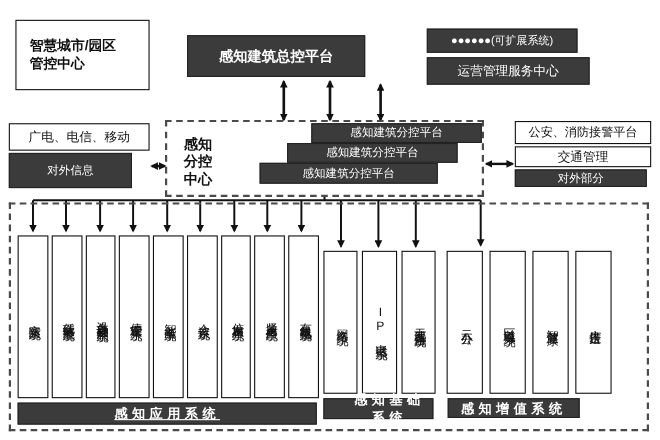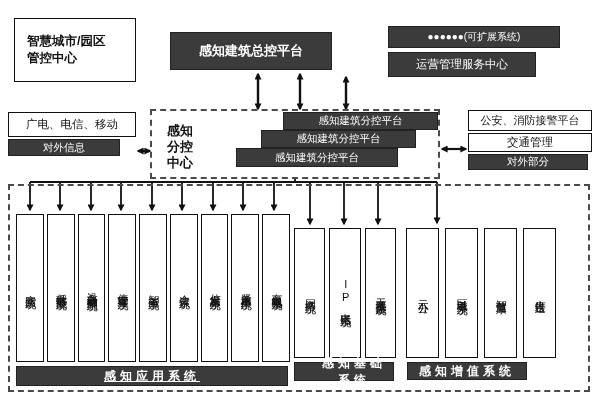--- a/index.html
+++ b/index.html
@@ -67,26 +67,26 @@
     <line x1="378" y1="182" x2="378" y2="224" stroke="#111" stroke-width="1.8" marker-end="url(#ah)"></line>
 
     <line x1="437" y1="182" x2="437" y2="223" stroke="#111" stroke-width="1.8" marker-end="url(#ah)"></line>
   </svg>
 
   <div class="box pre" style="left:14px;top:18px;width:122px;height:64px;font-size:12.5px;font-weight:bold;justify-content:flex-start;padding-left:12px;text-align:left;">智慧城市/园区
 管控中心</div>
 
   <div class="box dark" style="left:170px;top:32px;width:162px;height:38px;font-size:13px;font-weight:bold;">感知建筑总控平台</div>
 
-  <div class="box dark" style="left:388px;top:26px;width:172px;height:22px;font-size:10px;">●●●●●●(可扩展系统)</div>
+  <div class="box dark" style="left:388px;top:26px;width:137px;height:22px;font-size:10px;">●●●●●●(可扩展系统)</div>
 
   <div class="box dark" style="left:388px;top:52px;width:148px;height:25px;font-size:11.5px;">运营管理服务中心</div>
 
   <div class="box" style="left:8px;top:112px;width:128px;height:25px;font-size:11.5px;">广电、电信、移动</div>
-  <div class="box dark" style="left:8px;top:139px;width:112px;height:17px;font-size:10.5px;">对外信息</div>
+  <div class="box dark" style="left:8px;top:139px;width:112px;height:32px;font-size:10.5px;">对外信息</div>
 
   <div class="dashedbox" style="left:150px;top:109px;width:290px;height:70px;"></div>
   <div class="sublabel" style="left:163px;top:123px;width:34px;">感知
 分控
 中心</div>
 
   <div class="box dark" style="left:283px;top:112px;width:155px;height:18px;font-size:10.5px;">感知建筑分控平台</div>
   <div class="box dark" style="left:261px;top:130px;width:155px;height:18px;font-size:10.5px;">感知建筑分控平台</div>
   <div class="box dark" style="left:236px;top:148px;width:162px;height:19px;font-size:10.5px;">感知建筑分控平台</div>
 

